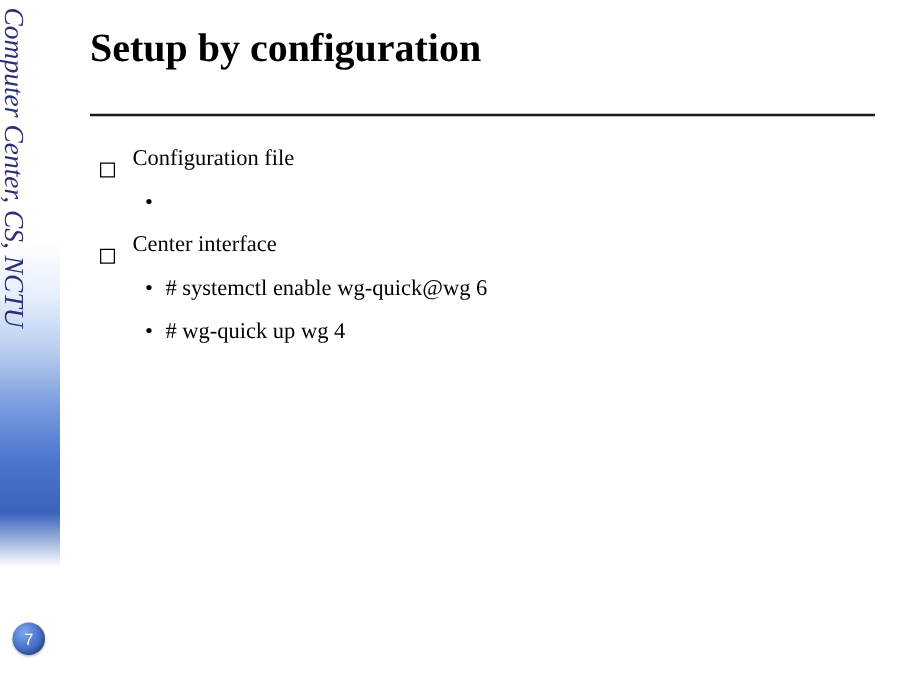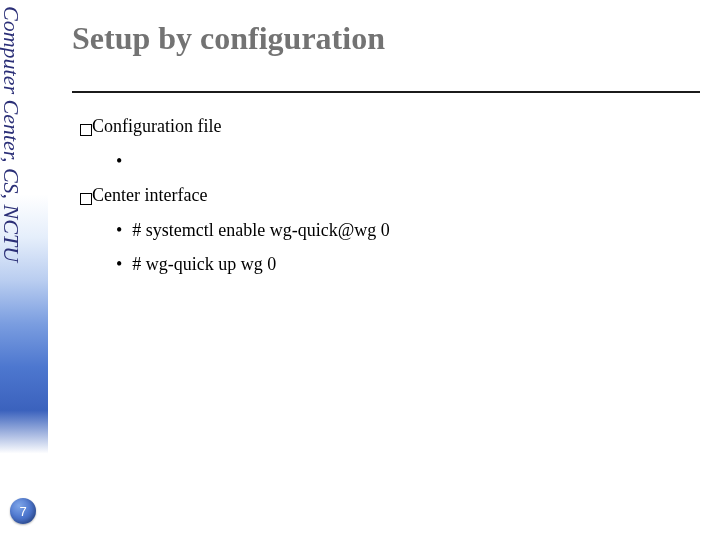--- a/index.html
+++ b/index.html
@@ -54,40 +54,40 @@
     font-family: Arial, sans-serif;
   }
   .content {
     position: absolute;
     left: 64px; top: 0;
     right: 0; bottom: 0;
     padding: 16px 20px 0 8px;
   }
   .title {
     font-size: 32px;
-    color: #737373;
+    color: #000000;
     font-family: "Times New Roman", Times, serif;
     margin-top: 4px;
     margin-bottom: 12px;
   }
   .title-rule {
     border: none;
     border-top: 2px solid #1b1b1b;
     margin: 34px 0 18px 0;
     width: 100%;
   }
   .body {
     font-size: 18px;
     color: #000;
     line-height: 1.7;
   }
   .lvl1 {
     display: flex;
-    align-items: center;
-    gap: 0;
+    align-items: flex-end;
+    gap: 14px;
     margin-left: 8px;
     margin-bottom: 4px;
   }
   .lvl1 .bullet-box {
     width: 12px; height: 12px;
     border: 1.6px solid #000;
     margin-top: 7px;
     flex: 0 0 auto;
   }
   .lvl2 {
@@ -127,23 +127,23 @@
       <div class="lvl2">
         <span class="dot">•</span>
       </div>
 
       <div class="lvl1">
         <span class="bullet-box"></span>
         <span>Center interface</span>
       </div>
       <div class="lvl2">
         <span class="dot">•</span>
-        <span># systemctl enable wg-quick@wg 0</span>
+        <span># systemctl enable wg-quick@wg 6</span>
       </div>
       <div class="lvl2">
         <span class="dot">•</span>
-        <span># wg-quick up wg 0</span>
+        <span># wg-quick up wg 4</span>
       </div>
 
     </div>
   </div>
 
 </div>
 
 </body></html>

